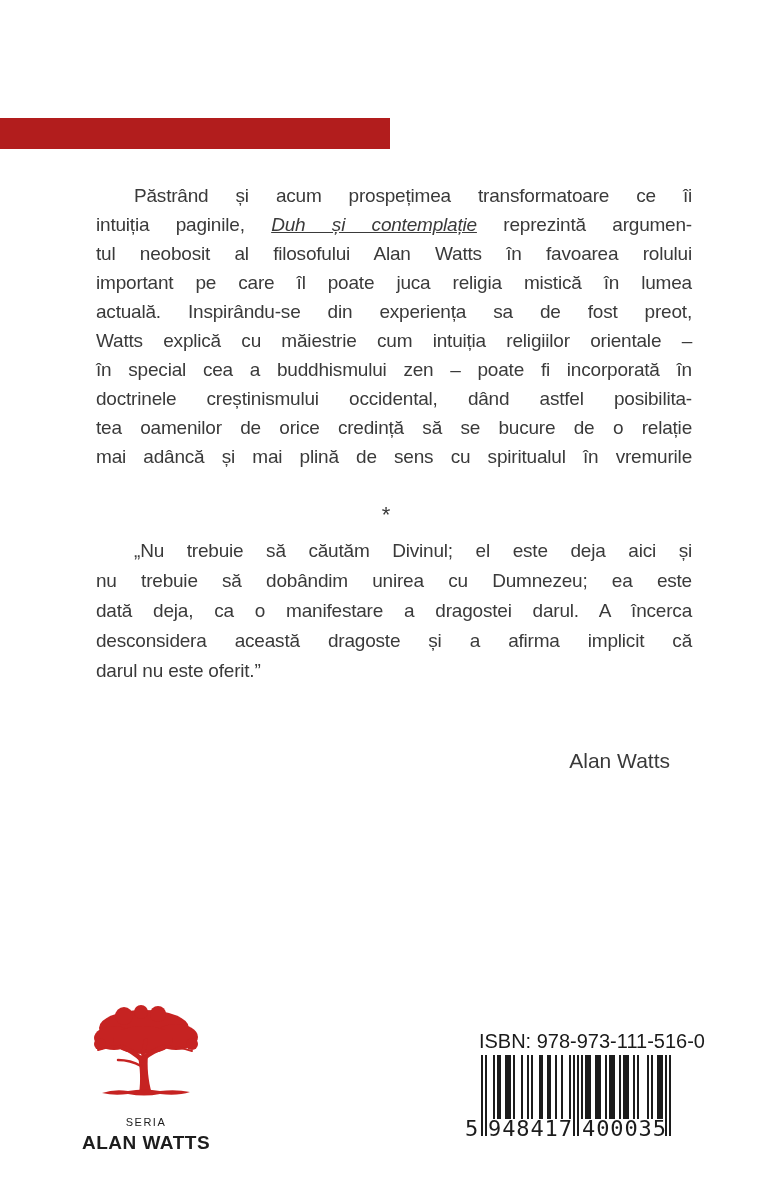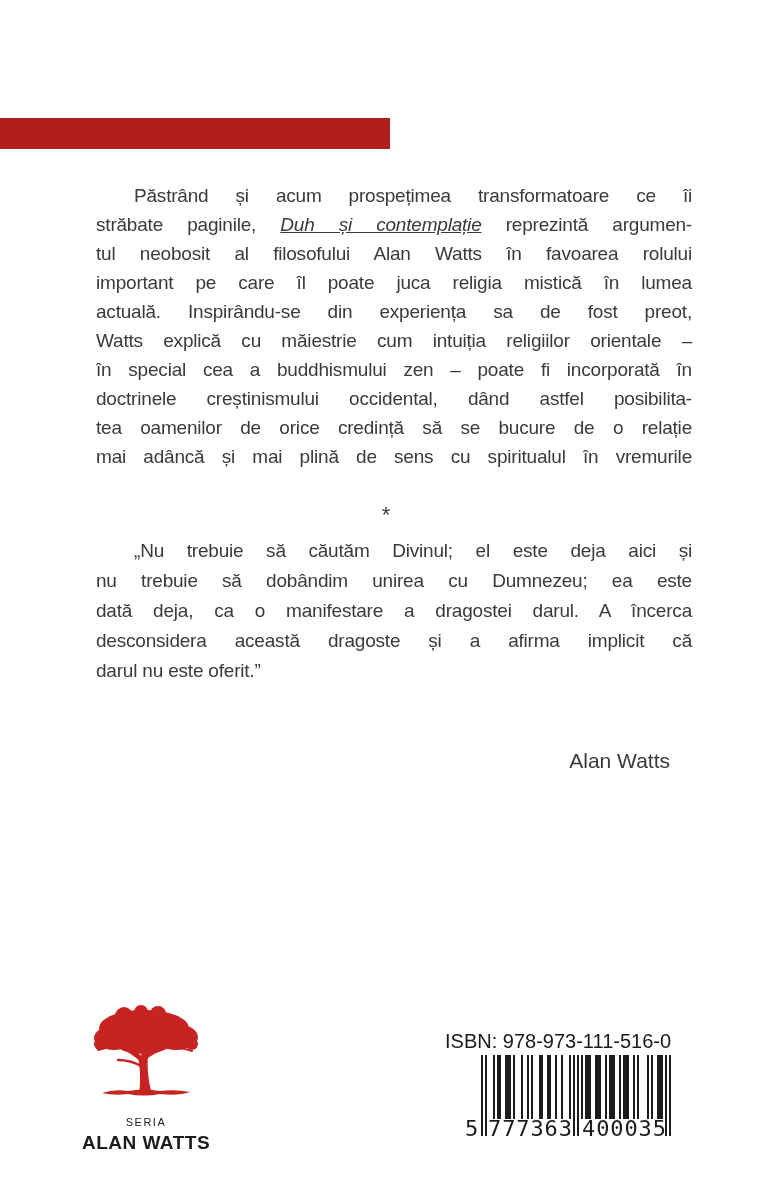--- a/index.html
+++ b/index.html
@@ -51,21 +51,21 @@
   .logo .seria{
     margin-top:15px;font-weight:normal;font-size:11px;
     letter-spacing:1.5px;line-height:17px;
   }
   .logo .serieswatts{
     font-weight:bold;font-size:19px;
     letter-spacing:0.5px;line-height:23px;
   }
   .isbn-label{
     position:absolute;left:445px;top:1030px;width:260px;
-    text-align:left;font-size:20px;color:#1a1a1a;
+    text-align:right;font-size:20px;color:#1a1a1a;
   }
   .barcode{
     position:absolute;left:481px;top:1055px;
     width:190px;height:88px;
   }
   .bar{position:absolute;top:0;width:2px;background:#1c1c1c;}
   .bcd{
     position:absolute;top:63px;
     font-family:"DejaVu Sans Mono",monospace;
     font-size:22px;line-height:22px;color:#1c1c1c;
@@ -76,21 +76,21 @@
 </style>
 </head>
 <body>
 
 <div class="page">
 
   <div class="top-bar"></div>
 
   <div class="textblock synopsis">
     <div class="jline indent">Păstrând și acum prospețimea transformatoare ce îi</div>
-    <div class="jline"><span>străbate paginile, </span><span class="it">Duh și contemplație</span><span> reprezintă argumen-</span></div>
+    <div class="jline"><span>intuiția paginile, </span><span class="it">Duh și contemplație</span><span> reprezintă argumen-</span></div>
     <div class="jline">tul neobosit al filosofului Alan Watts în favoarea rolului</div>
     <div class="jline">important pe care îl poate juca religia mistică în lumea</div>
     <div class="jline">actuală. Inspirându-se din experiența sa de fost preot,</div>
     <div class="jline">Watts explică cu măiestrie cum intuiția religiilor orientale –</div>
     <div class="jline">în special cea a buddhismului zen – poate fi incorporată în</div>
     <div class="jline">doctrinele creștinismului occidental, dând astfel posibilita-</div>
     <div class="jline">tea oamenilor de orice credință să se bucure de o relație</div>
     <div class="jline">mai adâncă și mai plină de sens cu spiritualul în vremurile</div>
   </div>
 
@@ -180,17 +180,17 @@
         <div class="bar" style="left: 156px; height: 64px;"></div>
         <div class="bar" style="left: 166px; height: 64px;"></div>
         <div class="bar" style="left: 170px; height: 64px;"></div>
         <div class="bar" style="left: 176px; height: 64px;"></div>
         <div class="bar" style="left: 178px; height: 64px;"></div>
         <div class="bar" style="left: 180px; height: 64px;"></div>
         <div class="bar" style="left: 184px; height: 81px;"></div>
         <div class="bar" style="left: 188px; height: 81px;"></div>
       </div>
     <span class="bcd first">5</span>
-    <span class="bcd left">777363</span>
+    <span class="bcd left">948417</span>
     <span class="bcd right">400035</span>
   </div>
 
 </div>
 
 </body></html>

